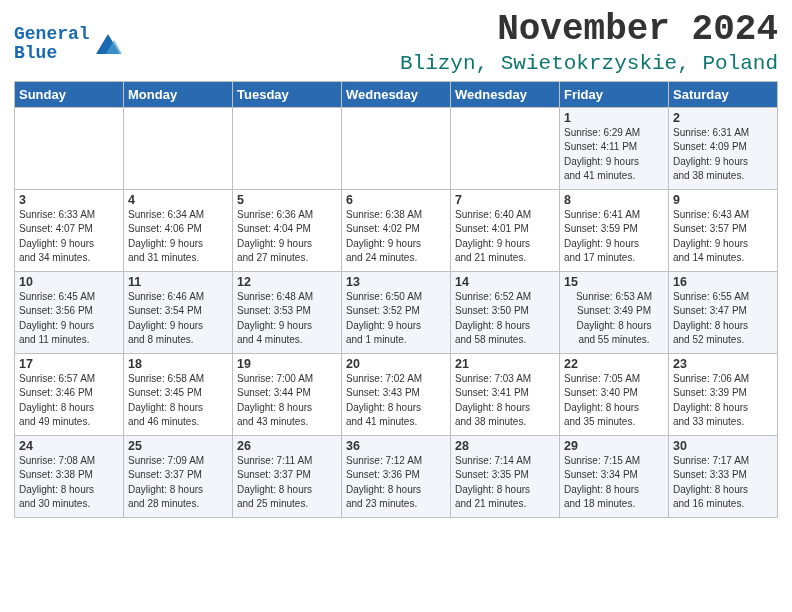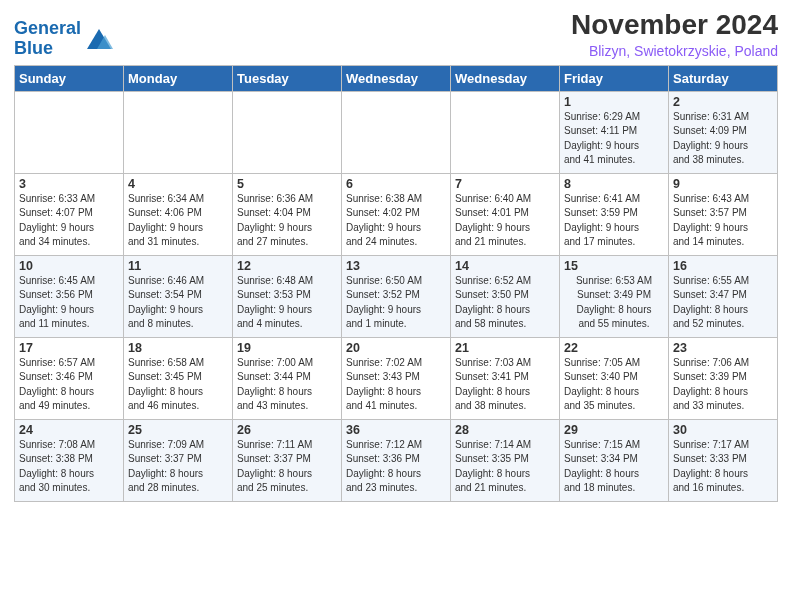--- a/index.html
+++ b/index.html
@@ -9,23 +9,24 @@
       width: 792px;
       min-height: 612px;
       overflow: hidden;
     }
     .page {
       width: 792px;
       padding: 10px 14px 10px 14px;
     }
     .header-row {
       display: flex;
-      align-items: flex-end;
+      align-items: center;
       justify-content: space-between;
       margin-bottom: 6px;
+      font-family: Liberation Mono, monospace;
     }
     .logo {
       display: flex;
       align-items: center;
       margin-top: 4px;
     }
     .logo-text {
       font-size: 18px;
       font-weight: bold;
       color: #333;
@@ -36,28 +37,28 @@
     }
     .logo-icon {
       width: 32px;
       height: 28px;
       margin-left: 2px;
     }
     .title-block {
       text-align: right;
     }
     .month-title {
-      font-size: 28px;
+      font-size: 36px;
       font-weight: bold;
       color: #333;
       line-height: 1.1;
     }
     .location {
-      font-size: 14px;
-      color: #8b5cf6;
+      font-size: 21px;
+      color: #0f766e;
       margin-top: 2px;
     }
     .calendar {
       width: 100%;
       border-collapse: collapse;
       table-layout: fixed;
       padding-left: 25px;
     }
     .calendar th {
       background: #2a6ab1;

